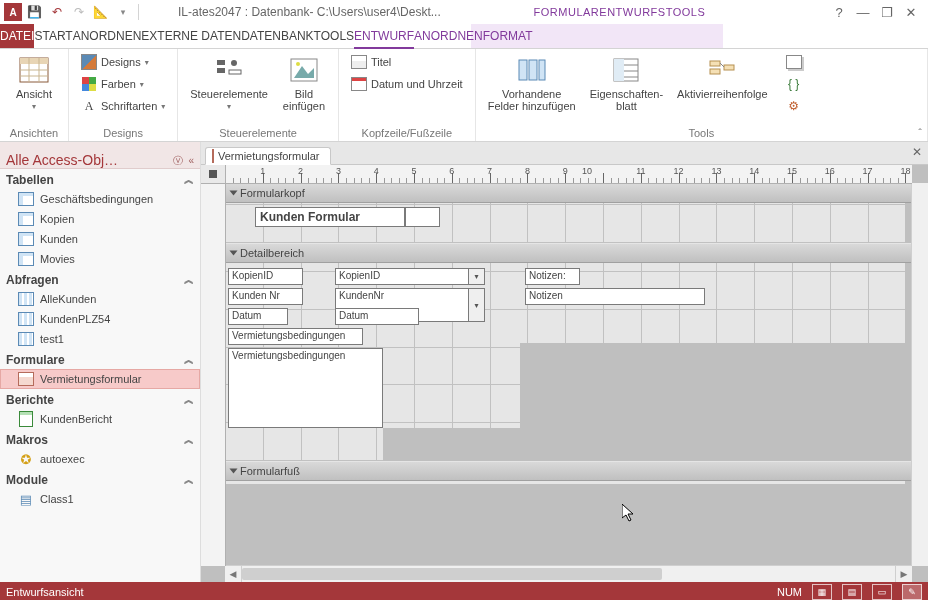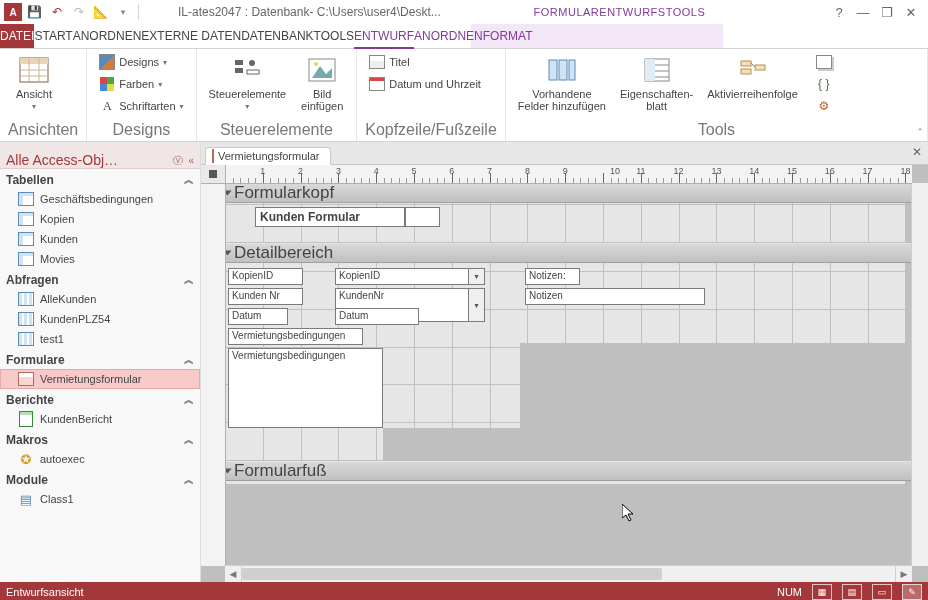--- a/index.html
+++ b/index.html
@@ -45,21 +45,21 @@
     color:var(--contextual-purple);margin-bottom:-1px;}
   .contextual-group-bg{position:absolute;top:0;left:471px;width:252px;height:24px;
     background:var(--contextual-purple-light);z-index:0;}
   .ribbon-tabs>*{position:relative;z-index:1;}
   
   .ribbon{height:92px;background:var(--ribbon-bg);
     border-bottom:1px solid var(--ribbon-border);display:flex;position:relative;}
   .ribbon-group{border-right:1px solid #e6e6e6;padding:3px 8px 0 8px;
     display:flex;flex-direction:column;justify-content:space-between;}
   .ribbon-group .group-body{display:flex;align-items:flex-start;gap:6px;flex:1;}
-  .ribbon-group .group-label{text-align:center;font-size:16px;color:#777;
+  .ribbon-group .group-label{text-align:center;font-size:11px;color:#777;
     padding-bottom:2px;}
   .big-btn{display:flex;flex-direction:column;align-items:center;gap:2px;
     padding:2px 4px;min-width:44px;}
   .big-btn .big-icon{width:32px;height:32px;display:flex;align-items:center;
     justify-content:center;}
   .big-btn .lbl{text-align:center;line-height:12px;font-size:11px;}
   .stack{display:flex;flex-direction:column;gap:2px;}
   .small-btn{display:flex;align-items:center;gap:4px;height:20px;padding:0 4px;
     font-size:11px;}
   .small-btn .small-icon{width:16px;height:16px;display:flex;align-items:center;
@@ -117,21 +117,21 @@
     background-size:100% 10px,100% 5px;background-position:0 8px,0 13px;
     background-repeat:repeat-x;font-size:9px;color:#555;}
   .hruler .num{position:absolute;top:1px;transform:translateX(-50%);}
   .vruler{position:absolute;left:0;top:18px;bottom:16px;width:24px;
     background:#f3f3f3;border-right:1px solid #b0b0b0;z-index:4;}
   
   .form-wrapper{position:absolute;left:24px;top:18px;right:16px;bottom:16px;
     background:#bfbfbf;overflow:hidden;}
   .section-bar{height:18px;background:linear-gradient(#d9d9d9,#c0c0c0);
     border-top:1px solid #e5e5e5;border-bottom:1px solid #a0a0a0;
-    display:flex;align-items:center;padding-left:0;font-size:17px;gap:4px;
+    display:flex;align-items:center;padding-left:6px;font-size:11px;gap:4px;
     position:relative;}
   .section-bar::before{content:"";position:absolute;left:-24px;top:-1px;
     width:24px;height:19px;background:linear-gradient(#d9d9d9,#c0c0c0);
     border-top:1px solid #e5e5e5;border-bottom:1px solid #a0a0a0;}
   .section-bar .bullet{width:0;height:0;border-left:5px solid #555;
     border-top:4px solid transparent;border-bottom:4px solid transparent;
     transform:rotate(90deg);}
   .section-body{position:relative;background:#e6e6e6;
     background-image:
       repeating-linear-gradient(90deg,var(--grid-line) 0 1px,transparent 1px 37.8px),
@@ -485,21 +485,21 @@
       <div class="hruler">
         <span class="num" style="left:37.8px">1</span>
           <span class="num" style="left:75.6px">2</span>
         <span class="num" style="left:113.4px">3</span>
           <span class="num" style="left:151.2px">4</span>
         <span class="num" style="left:189px">5</span>
           <span class="num" style="left:226.8px">6</span>
         <span class="num" style="left:264.6px">7</span>
           <span class="num" style="left:302.4px">8</span>
         <span class="num" style="left:340.2px">9</span>
-          <span class="num" style="left:390px">10</span>
+          <span class="num" style="left:362px">10</span>
         <span class="num" style="left:415.8px">11</span>
           <span class="num" style="left:453.6px">12</span>
         <span class="num" style="left:491.4px">13</span>
           <span class="num" style="left:529.2px">14</span>
         <span class="num" style="left:567px">15</span>
           <span class="num" style="left:604.8px">16</span>
         <span class="num" style="left:642.6px">17</span>
           <span class="num" style="left:680.4px">18</span>
       </div>
       <div class="vruler"></div>

